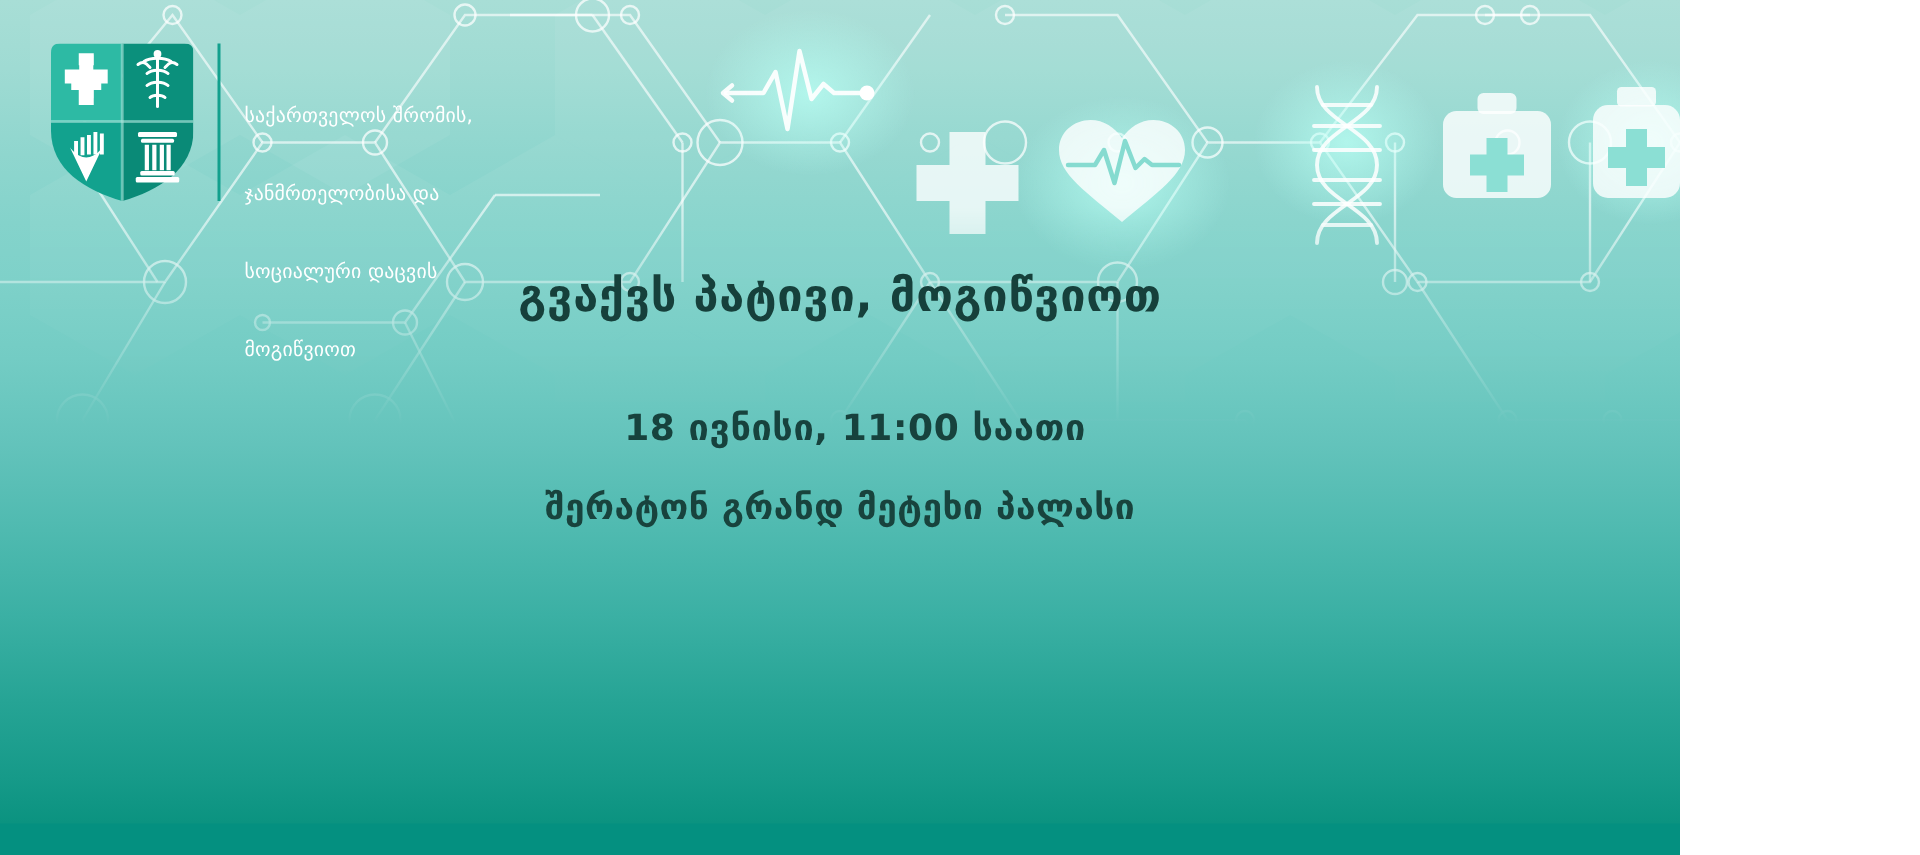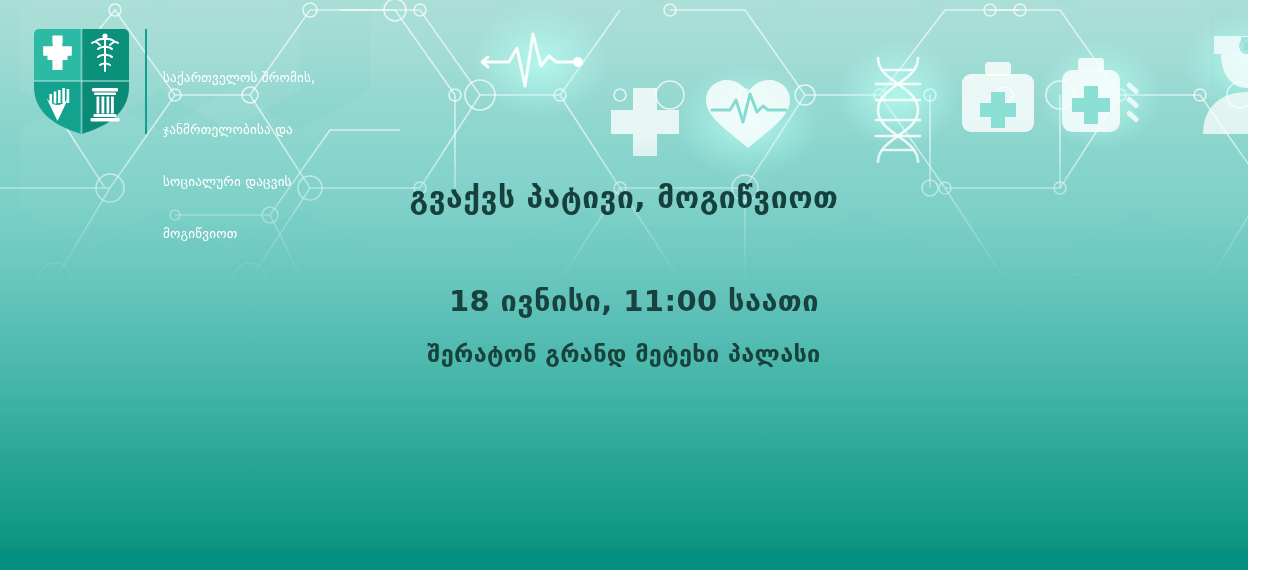--- a/index.html
+++ b/index.html
@@ -6,21 +6,21 @@
     margin: 0;
     padding: 0;
     background: #ffffff;
   }
   body {
     font-family: "DejaVu Sans", sans-serif;
   }
 
   #banner {
     position: relative;
-    width: 1248px;
+    width: 1120px;
     height: 570px;
     overflow: hidden;
     background: linear-gradient(180deg,
         #a8ded6 0%,
         #9fdbd3 8%,
         #8fd6ce 18%,
         #84d3cb 26%,
         #7ed1c9 33%,
         #73ccc4 42%,
         #63c3bb 52%,
@@ -109,22 +109,22 @@
     line-height: 38px;
     font-weight: bold;
     letter-spacing: 0.2px;
     color: #17423d;
   }
   #invite-body .line {
     display: block;
     white-space: pre;
   }
   #datetime {
-    margin-top: 68px;
-    font-size: 29px;
+    margin-top: 52px;
+    font-size: 24px;
     line-height: 34px;
     font-weight: bold;
     letter-spacing: 0.4px;
     color: #17423d;
     padding-left: 20px;
   }
   #venue {
     margin-top: 20px;
     font-size: 23.5px;
     line-height: 32px;

